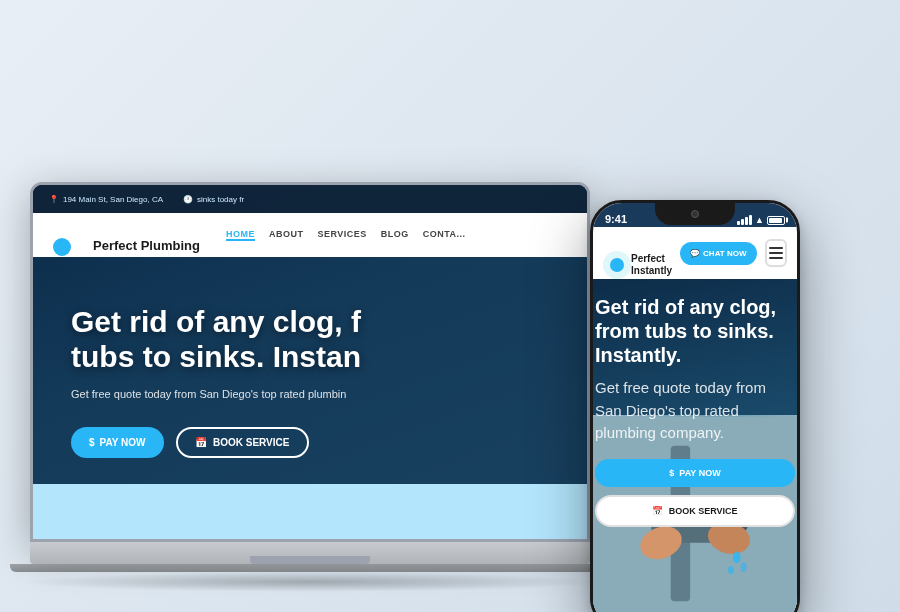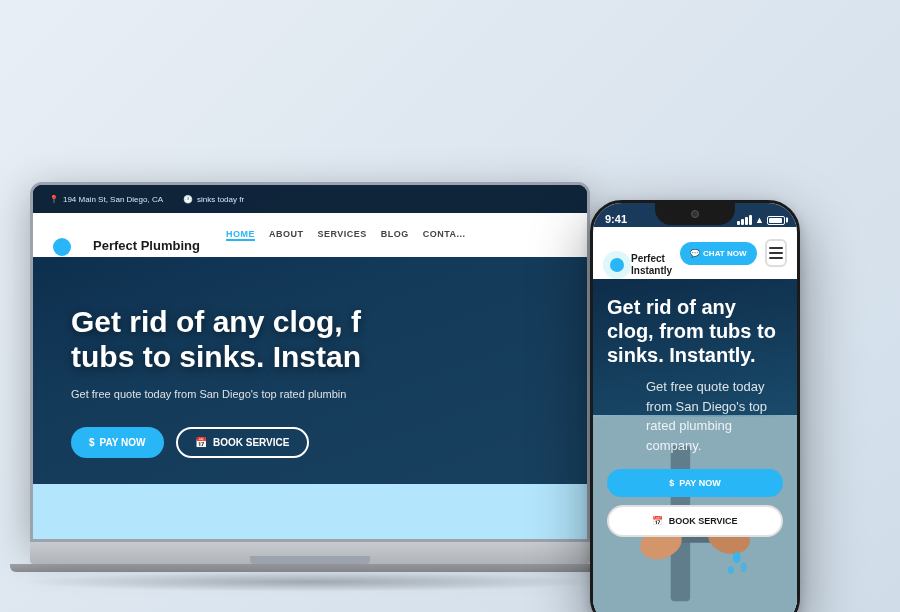--- a/index.html
+++ b/index.html
@@ -437,40 +437,39 @@
       height: 2px;
       background: #333;
       border-radius: 1px;
     }
 
     
     .phone-hero {
       position: absolute;
       top: 76px;
       left: 0; right: 0;
-      padding: 16px 14px;
+      padding: 16px 2px;
       z-index: 20;
       background: linear-gradient(170deg, #0d2d4a 0%, #1a4a6a 100%);
       bottom: 50%;
     }
 
     .phone-hero-title {
       font-size: 20px;
       font-weight: 900;
       color: white;
       line-height: 1.2;
       margin-bottom: 10px;
     }
 
     .phone-hero-subtitle {
-      font-size: 13px;
+      font-size: 15px;
       color: rgba(255,255,255,0.85);
       line-height: 1.5;
       margin-bottom: 14px;
-      margin-left: 39px;
     }
 
     .phone-btn-pay {
       background: #29b6f6;
       color: white;
       border: none;
       padding: 9px 14px;
       border-radius: 20px;
       font-size: 9px;
       font-weight: 700;

